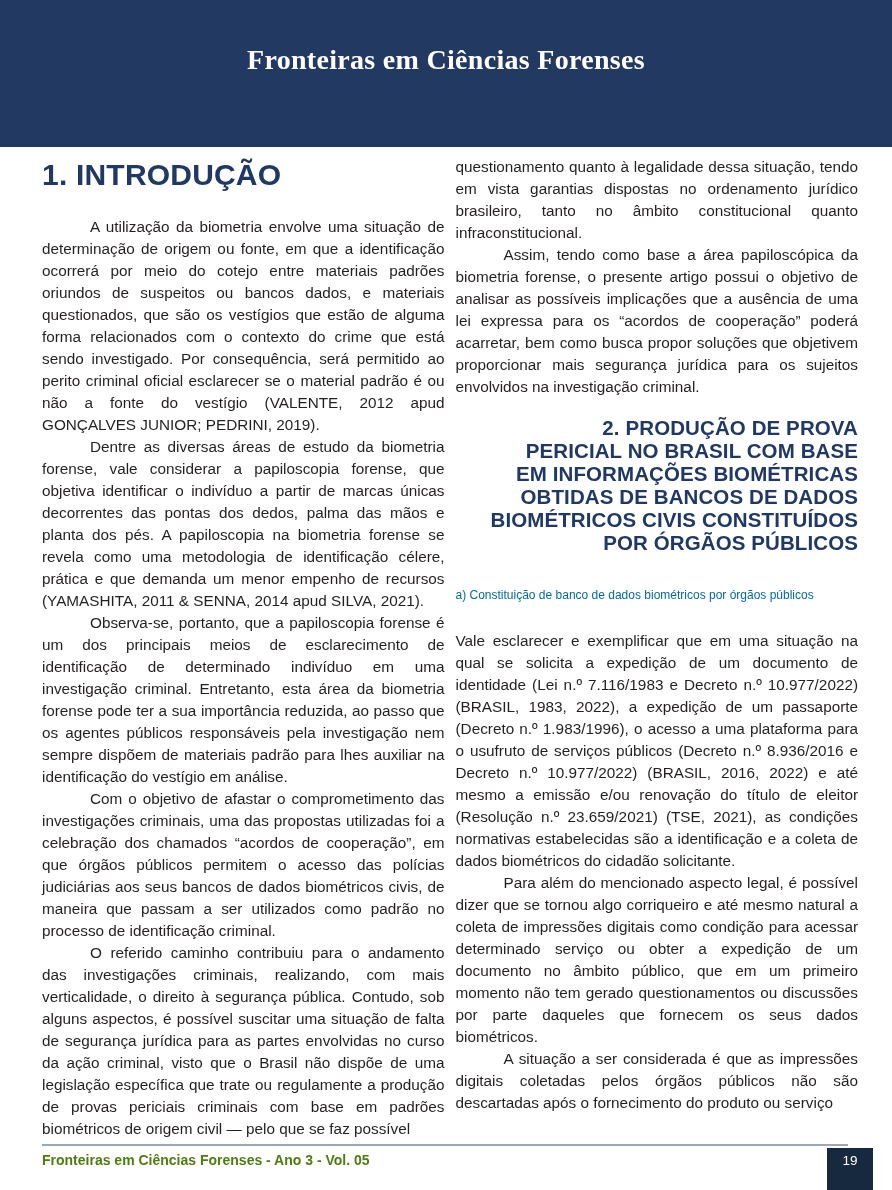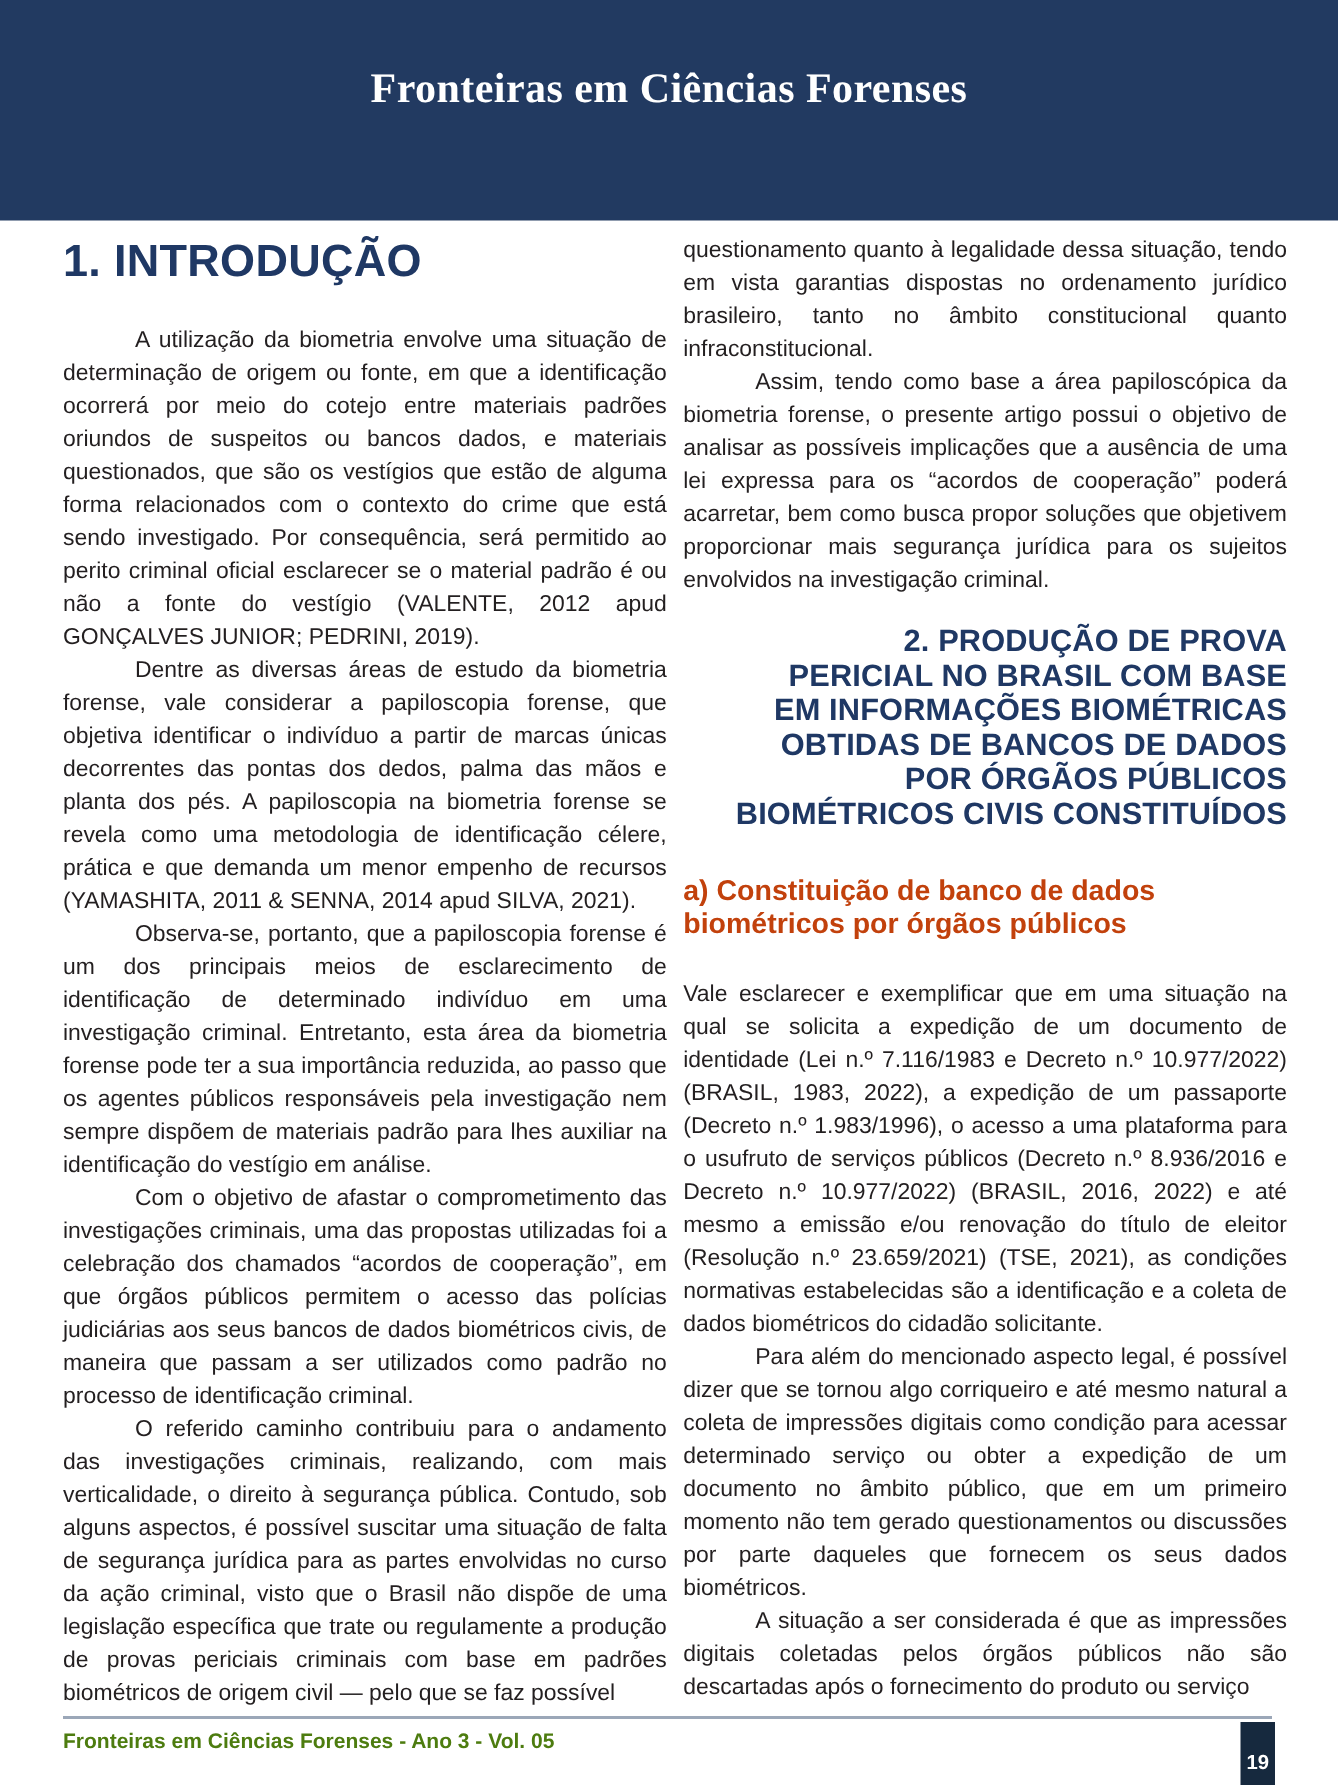--- a/index.html
+++ b/index.html
@@ -31,35 +31,35 @@
     font-size:15.3px;line-height:22px;margin:0;
     text-align:justify;color:#231F20;
   }
   p.ind{text-indent:48px;}
   .h2{
     font-size:20.5px;line-height:23px;font-weight:bold;color:#1F3864;
     margin:18px 0 30px 0;letter-spacing:.1px;
   }
   .h2 div{white-space:nowrap;text-align:right;}
   .subhead{
-    font-size:19px;line-height:22px;font-weight:bold;color:#c2410c;
+    font-size:12px;line-height:22px;font-weight:normal;color:#0369a1;
     margin:0 0 24px 0;
   }
   .footer-rule{
     position:absolute;left:42px;top:1144px;width:806px;height:2px;
     background:#9BA7B8;
   }
   .footer-meta{
     position:absolute;top:1152px;left:42px;width:775px;
     text-align:left;font-size:14px;font-weight:bold;color:#4d7c0f;
   }
   .page-box{
-    position:absolute;left:827px;top:1148px;width:23px;height:42px;
+    position:absolute;left:827px;top:1148px;width:46px;height:42px;
     background:#16293E;color:#ffffff;box-sizing:border-box;
-    font-size:13.5px;font-weight:bold;text-align:center;padding-top:19px;
+    font-size:13.5px;font-weight:normal;text-align:center;padding-top:5px;
   }
 </style>
 </head>
 <body>
 
 <div class="header-band">
   <div class="header-title">Fronteiras em Ciências Forenses</div>
 </div>
 
 <div class="content">
@@ -74,22 +74,22 @@
 
   <div class="col">
     <p class="body" style="margin-top:6px;">questionamento quanto à legalidade dessa situação, tendo em vista garantias dispostas no ordenamento jurídico brasileiro, tanto no âmbito constitucional quanto infraconstitucional.</p>
     <p class="body ind">Assim, tendo como base a área papiloscópica da biometria forense, o presente artigo possui o objetivo de analisar as possíveis implicações que a ausência de uma lei expressa para os “acordos de cooperação” poderá acarretar, bem como busca propor soluções que objetivem proporcionar mais segurança jurídica para os sujeitos envolvidos na investigação criminal.</p>
 
     <div class="h2">
       <div>2. PRODUÇÃO DE PROVA</div>
       <div>PERICIAL NO BRASIL COM BASE</div>
       <div>EM INFORMAÇÕES BIOMÉTRICAS</div>
       <div>OBTIDAS DE BANCOS DE DADOS</div>
+      <div>BIOMÉTRICOS CIVIS CONSTITUÍDOS</div>
       <div>POR ÓRGÃOS PÚBLICOS</div>
-      <div>BIOMÉTRICOS CIVIS CONSTITUÍDOS</div>
     </div>
 
     <div class="subhead">a) Constituição de banco de dados biométricos por órgãos públicos</div>
 
     <p class="body">Vale esclarecer e exemplificar que em uma situação na qual se solicita a expedição de um documento de identidade (Lei n.º 7.116/1983 e Decreto n.º 10.977/2022) (BRASIL, 1983, 2022), a expedição de um passaporte (Decreto n.º 1.983/1996), o acesso a uma plataforma para o usufruto de serviços públicos (Decreto n.º 8.936/2016 e Decreto n.º 10.977/2022) (BRASIL, 2016, 2022) e até mesmo a emissão e/ou renovação do título de eleitor (Resolução n.º 23.659/2021) (TSE, 2021), as condições normativas estabelecidas são a identificação e a coleta de dados biométricos do cidadão solicitante.</p>
     <p class="body ind">Para além do mencionado aspecto legal, é possível dizer que se tornou algo corriqueiro e até mesmo natural a coleta de impressões digitais como condição para acessar determinado serviço ou obter a expedição de um documento no âmbito público, que em um primeiro momento não tem gerado questionamentos ou discussões por parte daqueles que fornecem os seus dados biométricos.</p>
     <p class="body ind">A situação a ser considerada é que as impressões digitais coletadas pelos órgãos públicos não são descartadas após o fornecimento do produto ou serviço</p>
   </div>
 </div>
 

